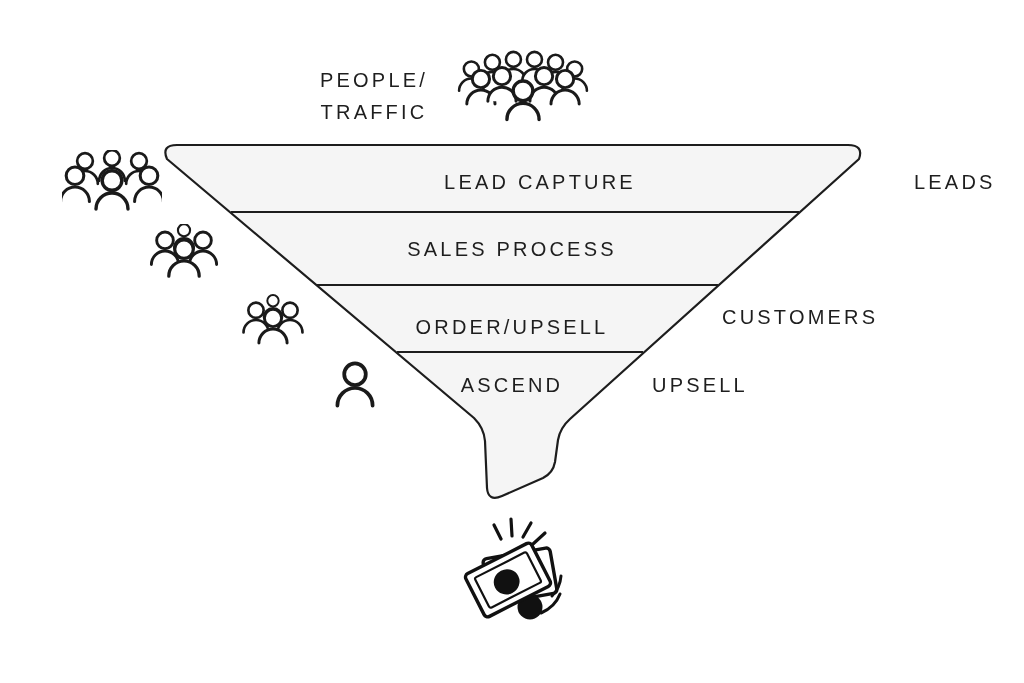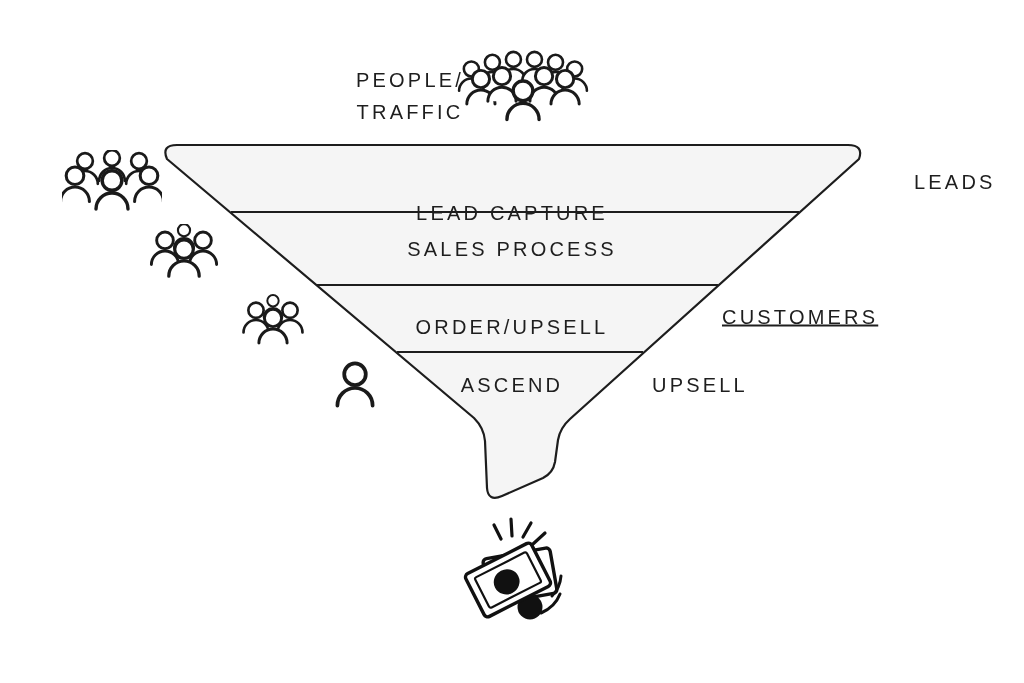--- a/index.html
+++ b/index.html
@@ -38,21 +38,20 @@
     position: absolute;
     left: 374px; top: 64px;
     transform: translateX(-50%);
     text-align: center;
     font-size: 20px;
     font-weight: 500;
     letter-spacing: 3.2px;
     color: #1e1e1e;
     line-height: 32px;
     white-space: nowrap;
-    margin-left: 36px;
   }
   svg { display: block; }
   .hidden-defs { position: absolute; width: 0; height: 0; overflow: hidden; }
 </style>
 </head>
 <body>
 
 <div class="canvas">
 
   <svg class="hidden-defs" aria-hidden="true">
@@ -110,27 +109,27 @@
     <use href="#person" transform="translate(0 -15) scale(0.58)"></use>
     <use href="#person" transform="translate(-17 -3) scale(0.78)"></use>
     <use href="#person" transform="translate(17 -3) scale(0.78)"></use>
     <use href="#person" transform="translate(0 6) scale(0.88)"></use>
   </svg>
 
   <svg class="abs" style="left:332px; top:358px;" width="46" height="54" viewBox="-23 -27 46 54">
     <use href="#person" transform="translate(0 3) scale(1.1)"></use>
   </svg>
 
-  <div class="stage-label" style="left:512px; top:182px;margin-top:31px;">LEAD CAPTURE</div>
+  <div class="stage-label" style="left:540px; top:182px;">LEAD CAPTURE</div>
   <div class="stage-label" style="left:512px; top:249px;">SALES PROCESS</div>
   <div class="stage-label" style="left:512px; top:317px;margin-top:10px;">ORDER/UPSELL</div>
   <div class="stage-label" style="left:512px; top:385px;">ASCEND</div>
 
   <div class="outcome-label" style="left:868px; top:182px;margin-left:46px;">LEADS</div>
-  <div class="outcome-label" style="left:722px; top:317px;text-decoration:underline;">CUSTOMERS</div>
+  <div class="outcome-label" style="left:722px; top:317px;">CUSTOMERS</div>
   <div class="outcome-label" style="left:652px; top:385px;">UPSELL</div>
 
   <svg class="abs" style="left:456px; top:512px;" width="115" height="120" viewBox="0 0 115 120">
 
     <g stroke="#111111" stroke-width="3.2" stroke-linecap="round">
       <line x1="45" y1="27" x2="38" y2="13"></line>
       <line x1="56" y1="24" x2="55" y2="7"></line>
       <line x1="67" y1="25" x2="75" y2="11"></line>
       <line x1="77" y1="32" x2="89" y2="21"></line>
     </g>

